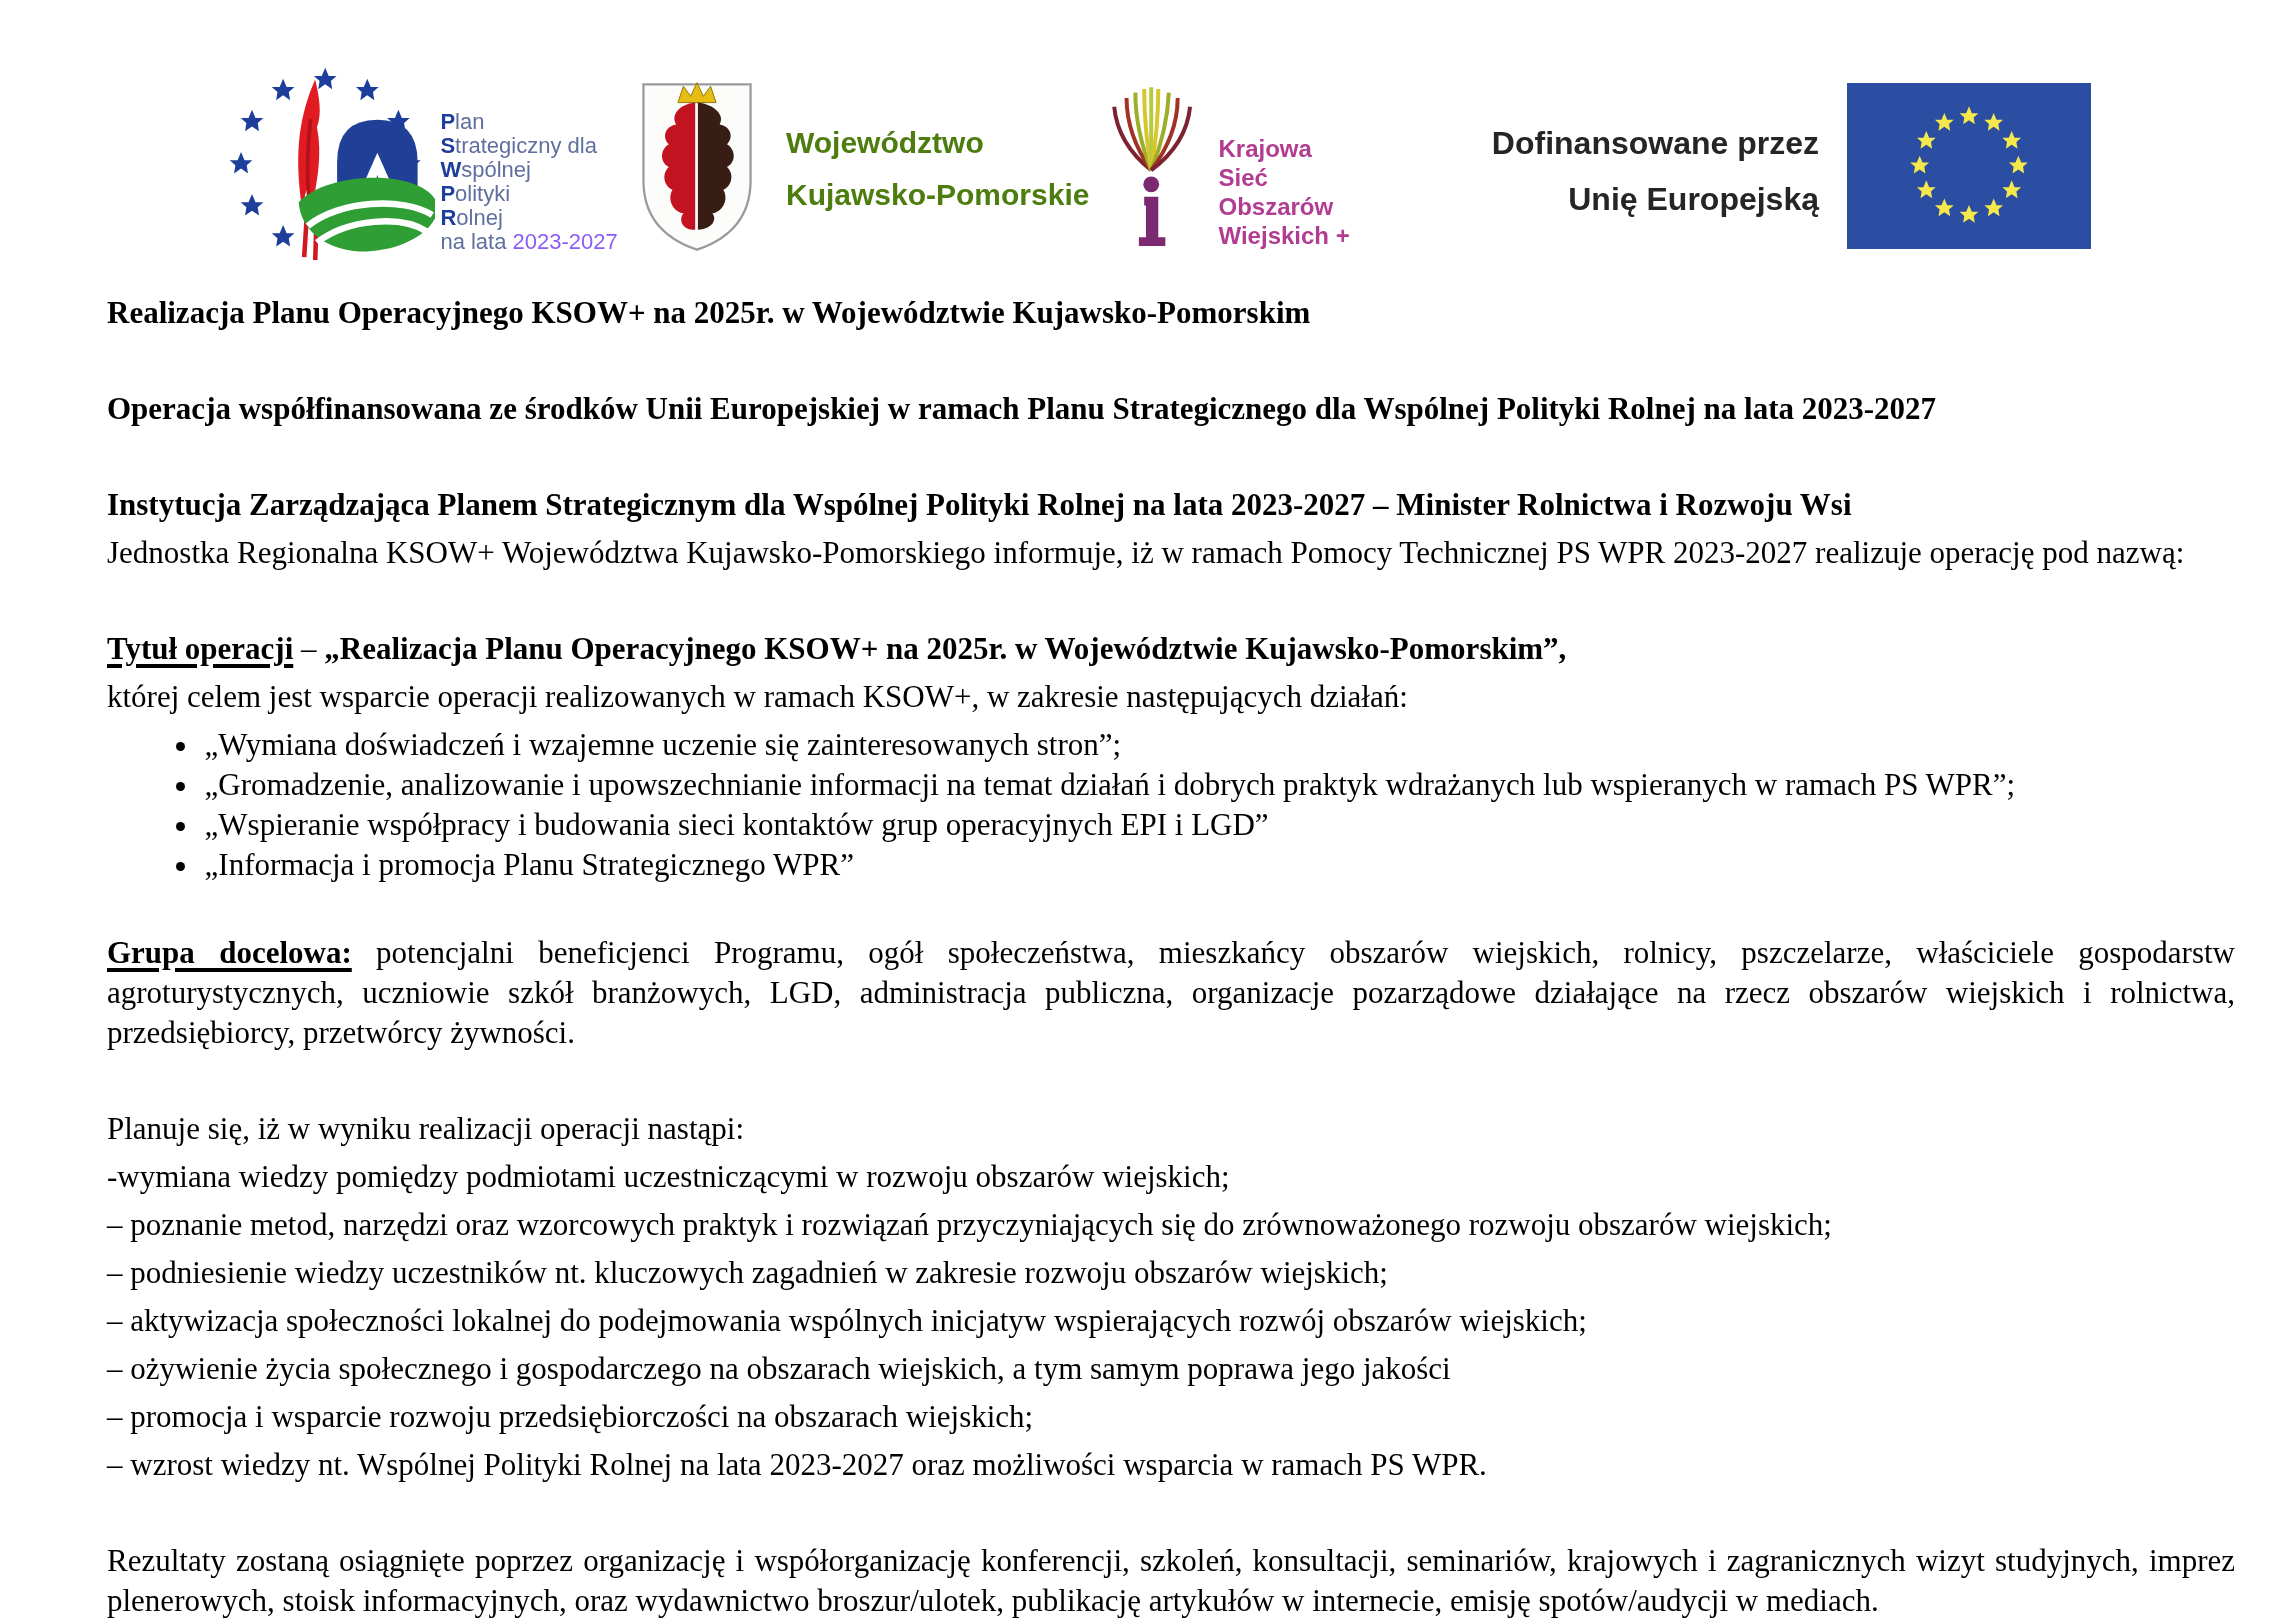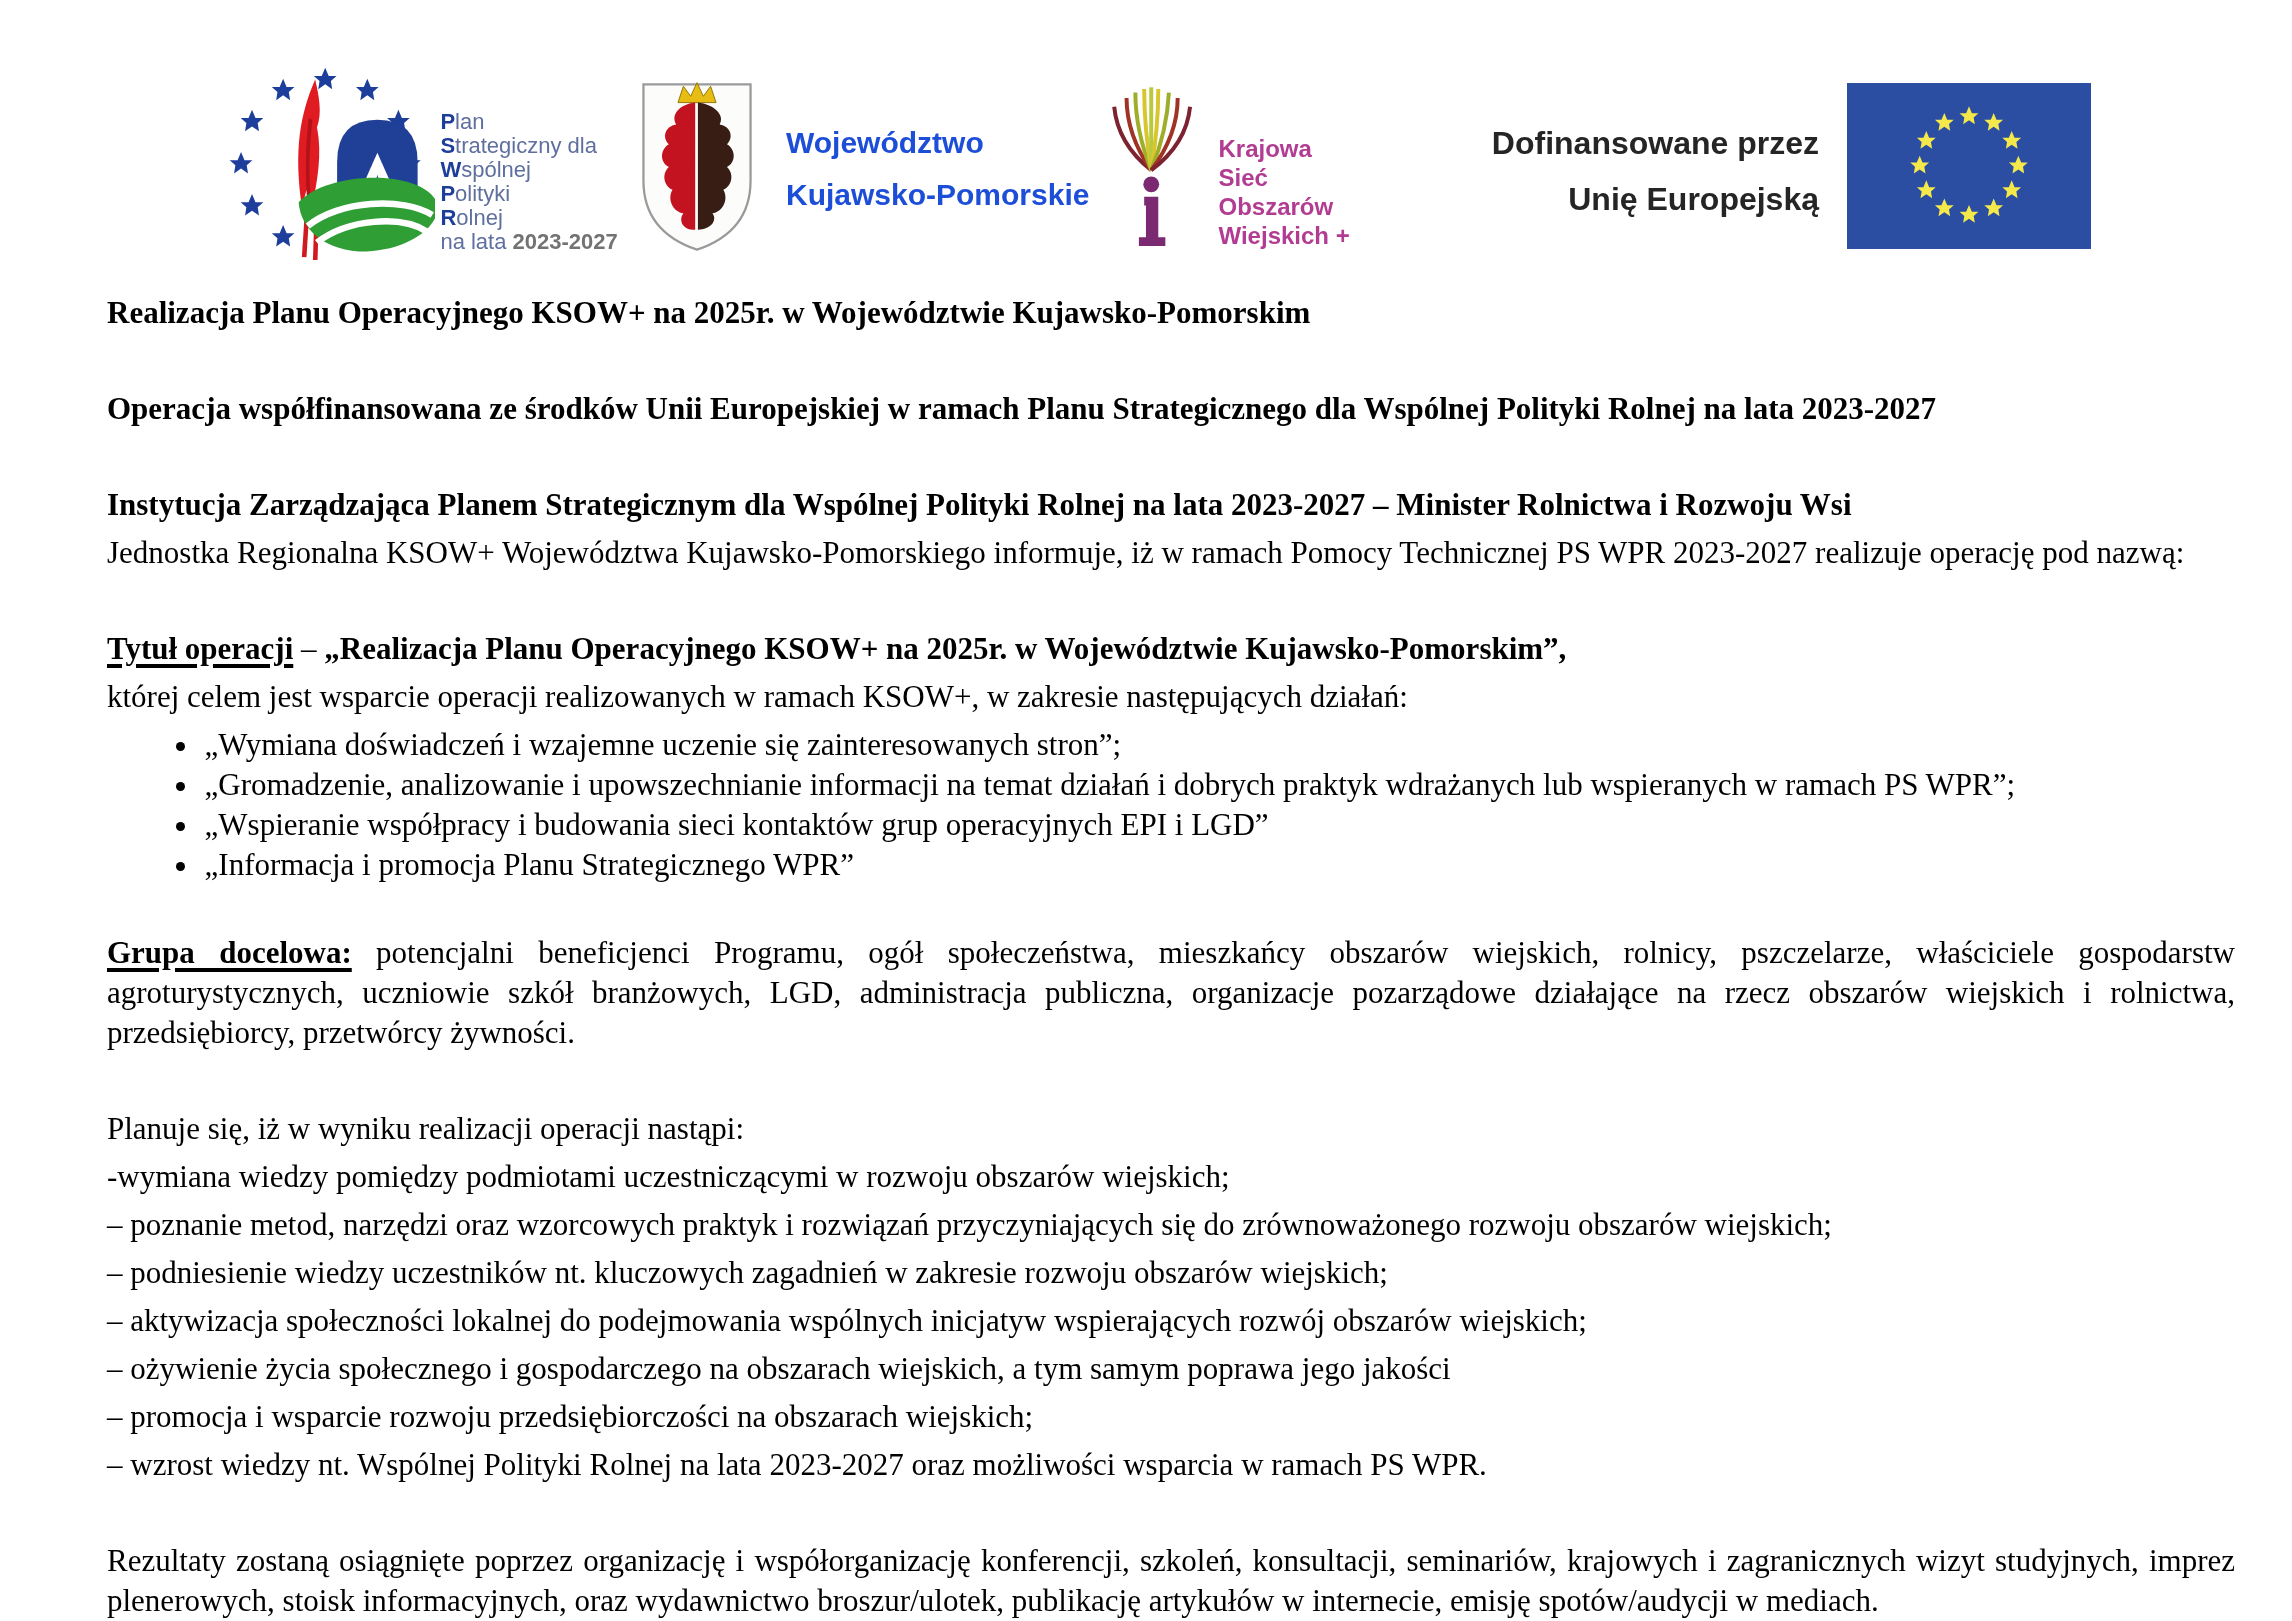--- a/index.html
+++ b/index.html
@@ -9,25 +9,25 @@
   }
 
   
   .header { position:absolute; top:0; left:0; width:2293px; height:269px; }
   .logo-group { position:absolute; display:flex; align-items:flex-start; }
 
   .lg-ps { left:220px; top:63px; }
   .ps-text { margin-left:5.4px; padding-top:47px; font-family:"Liberation Sans",sans-serif;
              font-size:22px; line-height:24px; color:#5f6f9e; }
   .ps-line::first-letter { color:#1e3e9b; font-weight:bold; }
-  .ps-years { color:#737373; font-weight:bold; }
+  .ps-years { color:#8b5cf6; font-weight:normal; }
 
   .lg-herb { left:638px; top:79px; }
   .herb-text { margin-left:30px; padding-top:38px; font-family:"Liberation Sans",sans-serif;
-               font-size:30px; line-height:52px; font-weight:bold; color:#1d4ed8; }
+               font-size:30px; line-height:52px; font-weight:bold; color:#4d7c0f; }
 
   .lg-ksow { left:1100px; top:82px; }
   .ksow-text { margin-left:12.5px; padding-top:52px; font-family:"Liberation Sans",sans-serif;
                font-size:24px; line-height:29px; font-weight:bold; color:#b13c92; }
 
   .eu-text { position:absolute; left:1317px; top:115px; width:502px; text-align:right;
              font-family:"Liberation Sans",sans-serif; font-size:32px; line-height:56px;
              font-weight:bold; color:#252525; }
   .eu-flag { position:absolute; left:1847px; top:81px; }
 

